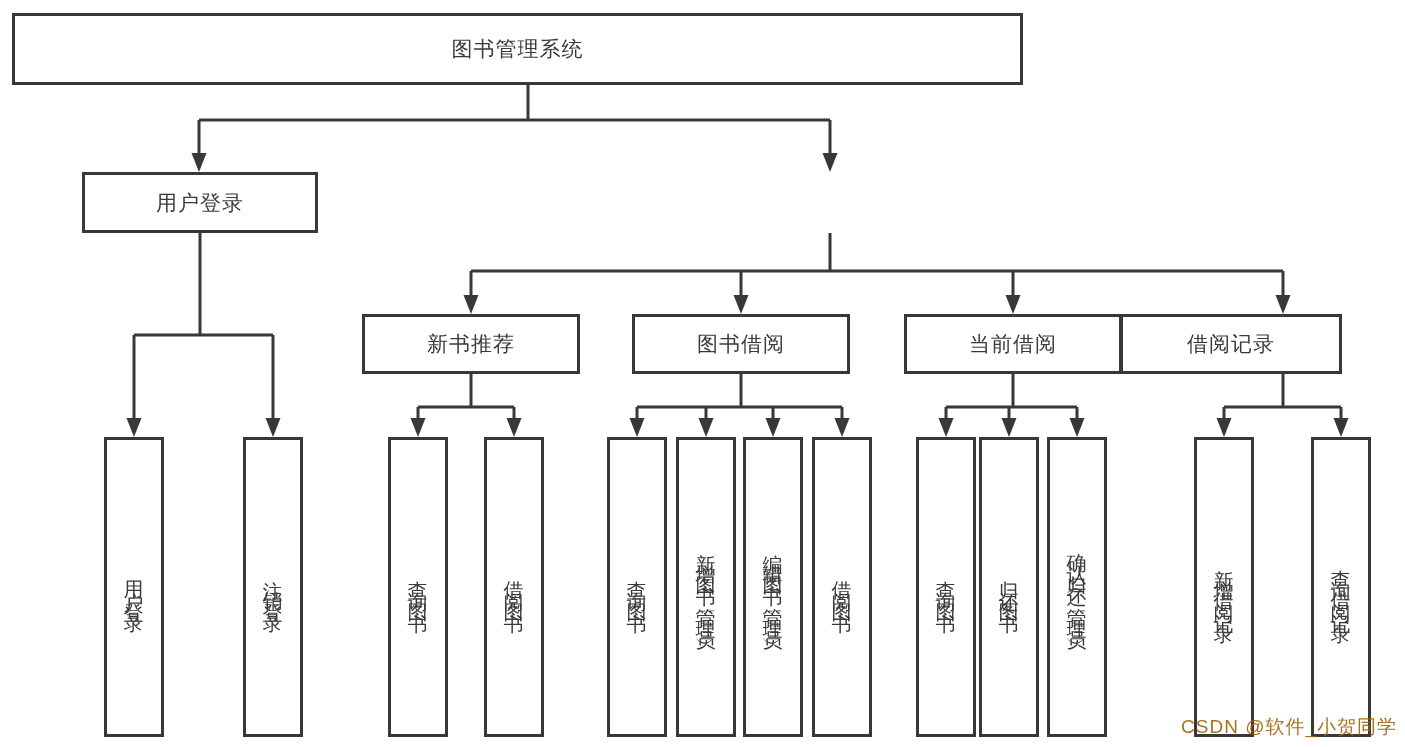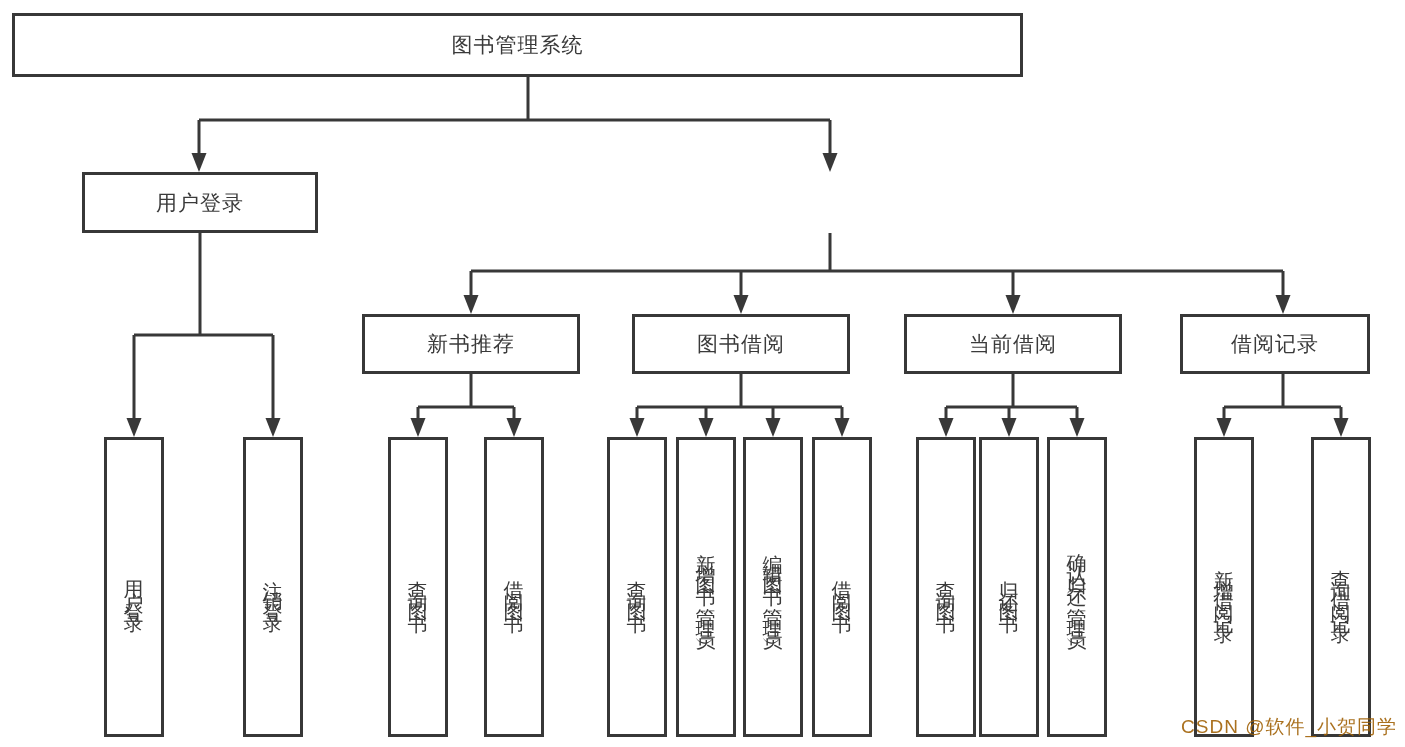--- a/index.html
+++ b/index.html
@@ -6,29 +6,29 @@
   .stage{
     position:relative;width:1405px;height:747px;background:#ffffff;
     font-family:"Liberation Sans","DejaVu Sans",sans-serif;overflow:hidden;
   }
   .connectors{position:absolute;left:0;top:0;z-index:0;}
   .node{
     position:absolute;background:#ffffff;border:3px solid #383838;
     box-sizing:border-box;display:flex;align-items:center;justify-content:center;
     color:#3a3a3a;z-index:1;
   }
-  .root{left:12px;top:13px;width:1011px;height:64px;font-size:21px;letter-spacing:1px;}
+  .root{left:12px;top:13px;width:1011px;height:72px;font-size:21px;letter-spacing:1px;}
   .l2{top:172px;width:236px;height:61px;font-size:21px;letter-spacing:1px;}
   .l2.user{left:82px;}
   .l2.book{left:712px;}
   .l3{top:314px;width:218px;height:60px;font-size:21px;letter-spacing:1px;text-align:right;}
   .l3.m0{left:362px;}
   .l3.m1{left:632px;}
   .l3.m2{left:904px;}
-  .l3.m3{left:1180px;width:190px;}
+  .l3.m3{left:1120px;width:222px;}
   .leaf{top:437px;width:60px;height:300px;}
   .leaf .vtext{
     writing-mode:vertical-rl;text-orientation:mixed;
     font-size:20px;line-height:1;letter-spacing:11px;
     white-space:nowrap;color:#3a3a3a;
   }
   .watermark{
     position:absolute;right:8px;top:714px;z-index:5;
     font-size:19px;letter-spacing:1px;color:#a16207;opacity:.9;
   }

